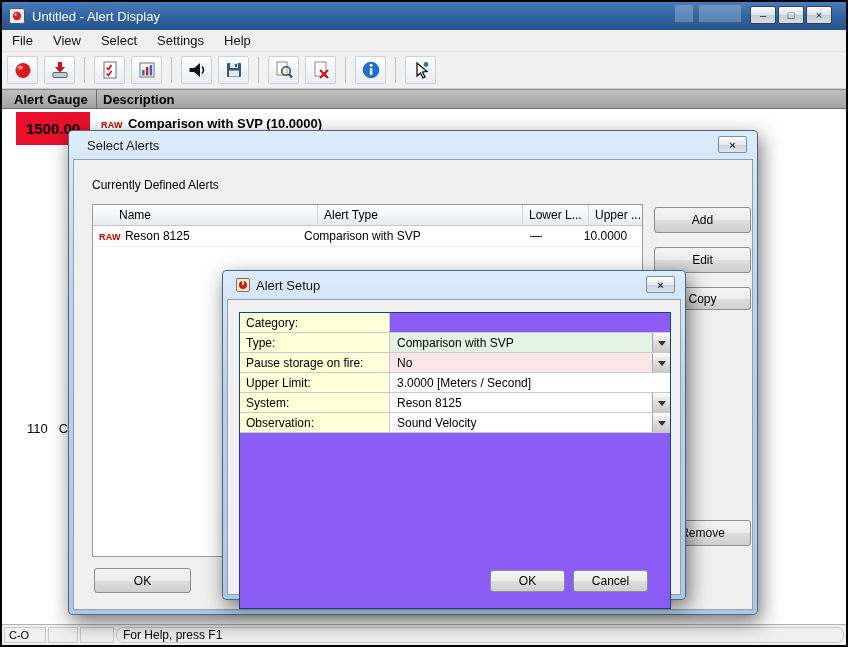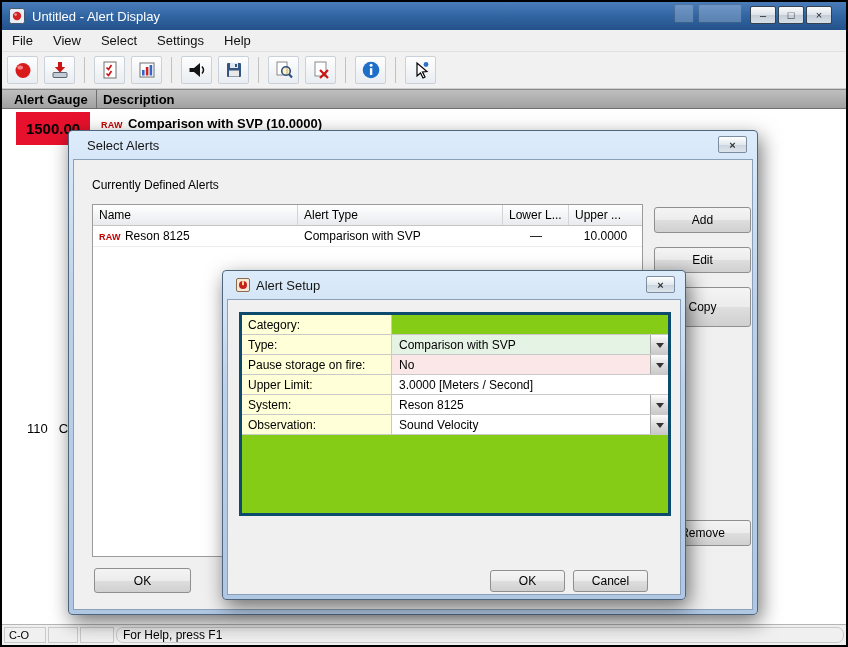--- a/index.html
+++ b/index.html
@@ -73,41 +73,41 @@
   .dlg-setup  { left:222px; top:270px; width:464px; height:330px; z-index:20; }
 
   
   .cda-label { position:absolute; left:18px; top:18px; font-size:12px; color:#000; }
   .alert-table { position:absolute; left:18px; top:44px; width:551px; height:353px;
     background:#fff; border:1px solid #9b9b9b; }
   .at-header { display:flex; height:21px; border-bottom:1px solid #c6c6c6;
     background:linear-gradient(#ffffff,#f2f3f5 60%,#e8eaee); }
   .at-h { font-size:12px; color:#000; padding:3px 0 0 6px; border-right:1px solid #d4d4d4;
     white-space:nowrap; overflow:hidden; }
-  .at-h.w1 { width:205px; } .at-h.w2 { width:205px; } .at-h.w3 { width:66px; }
+  .at-h.w1 { width:205px;margin-left:20px; } .at-h.w2 { width:205px; } .at-h.w3 { width:66px; }
   .at-h.w4 { flex:1; border-right:none; }
   .at-row { display:flex; height:21px; border-bottom:1px solid #ececec; align-items:center; }
   .at-c { font-size:12px; color:#000; padding-left:6px; white-space:nowrap; overflow:hidden; }
   .at-c.w1 { width:205px; display:flex; align-items:baseline; gap:4px; }
   .at-c.w2 { width:205px; }
   .at-c.w3 { width:66px; text-align:center; padding-left:0; }
   .at-c.w4 { flex:1; text-align:center; padding-left:0; }
 
   .btn { position:absolute; border:1px solid #8e8f8f; border-radius:3px;
     background:linear-gradient(#f4f4f4,#ececec 50%,#dedede 51%,#d0d0d0);
     font-size:12px; color:#000; display:flex; align-items:center; justify-content:center; }
   .btn-add { left:580px; top:47px; width:97px; height:26px; }
   .btn-edit { left:580px; top:87px; width:97px; height:26px; }
-  .btn-copy { left:580px; top:127px; width:97px; height:40px; }
+  .btn-copy { left:580px; top:127px; width:97px; height:23px; }
   .btn-remove { left:580px; top:360px; width:97px; height:26px; }
   .btn-ok-select { left:20px; top:408px; width:97px; height:25px; }
 
   
-  .grid { position:absolute; left:11px; top:12px; width:432px; height:204px;
-    border:3px solid #0c4a6e; background:#84cc16; }
+  .grid { position:absolute; left:11px; top:12px; width:432px; height:297px;
+    border:1px solid #0c4a6e; background:#8b5cf6; }
   .grow { display:flex; height:20px; border-bottom:1px solid #c9c9c9; }
   .glabel { width:150px; background:#ffffd8; border-right:1px solid #c9c9c9;
     font-size:12px; color:#000; padding:3px 0 0 6px; white-space:nowrap; overflow:hidden; }
   .gvalue { flex:1; position:relative; font-size:12px; color:#000; padding:3px 20px 0 7px;
     background:#fff; white-space:nowrap; overflow:hidden; }
   .gvalue.v-dis { background:#f6f6f6; color:#8a8a8a; }
   .gvalue.v-green { background:#e4f3e3; }
   .gvalue.v-pink { background:#fbe7e7; }
   .gtag { color:#c00000; font-size:9px; font-weight:bold; margin-right:5px; }
   .combo { position:absolute; right:0; top:0; bottom:0; width:18px; border-left:1px solid #a8a8a8;

